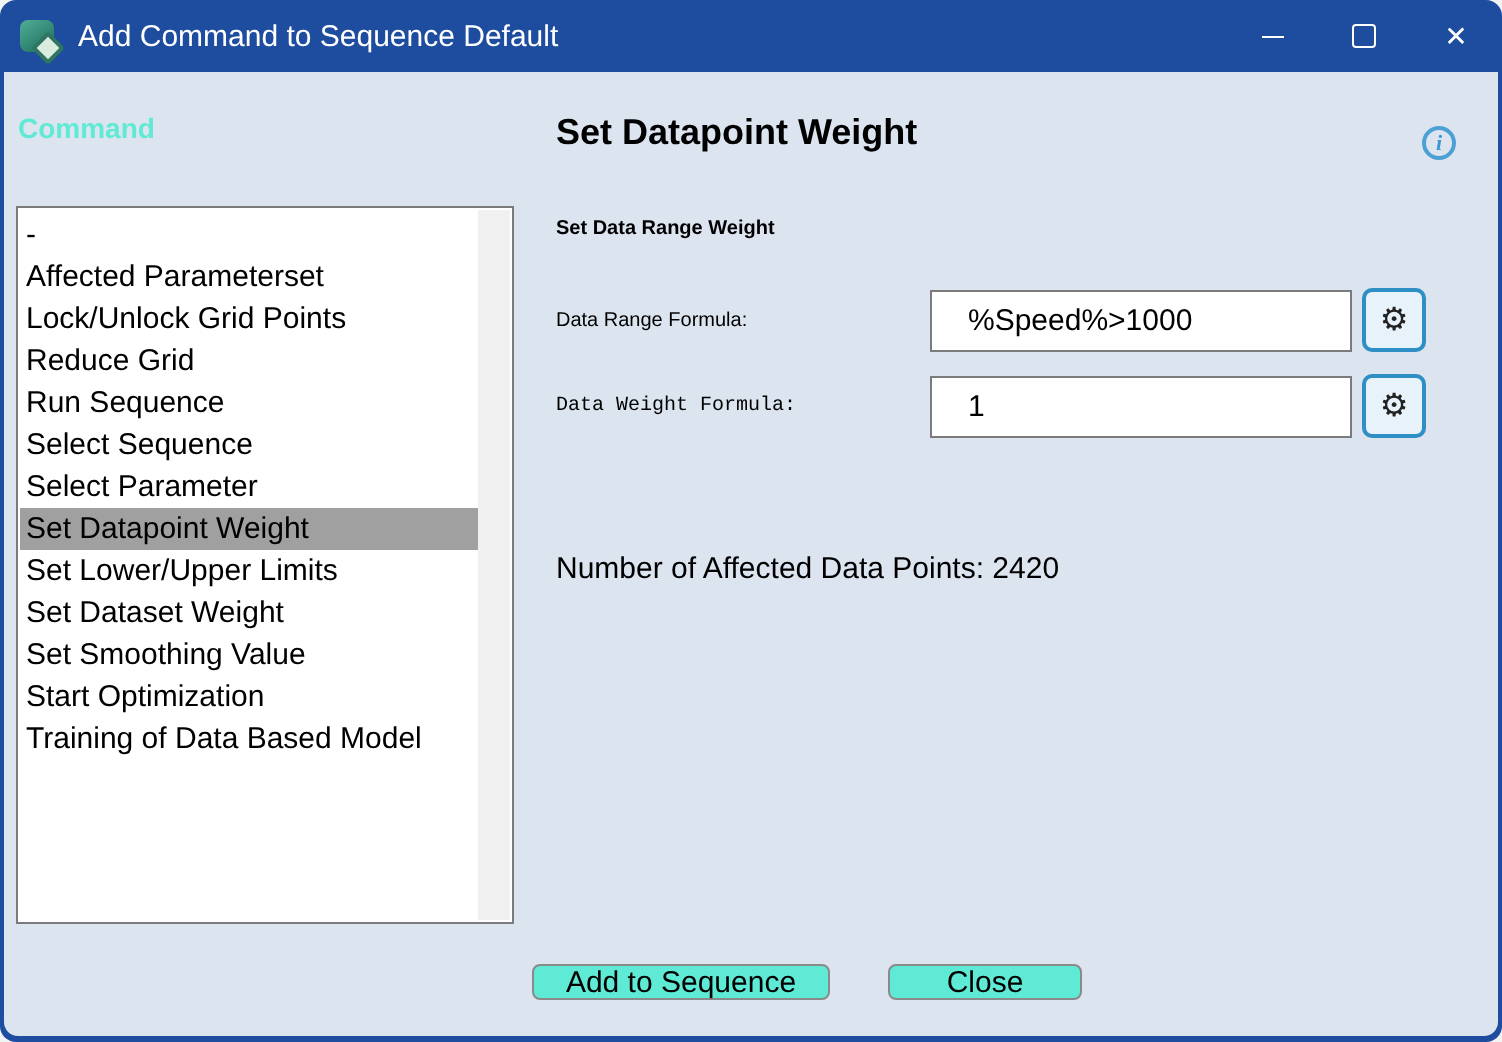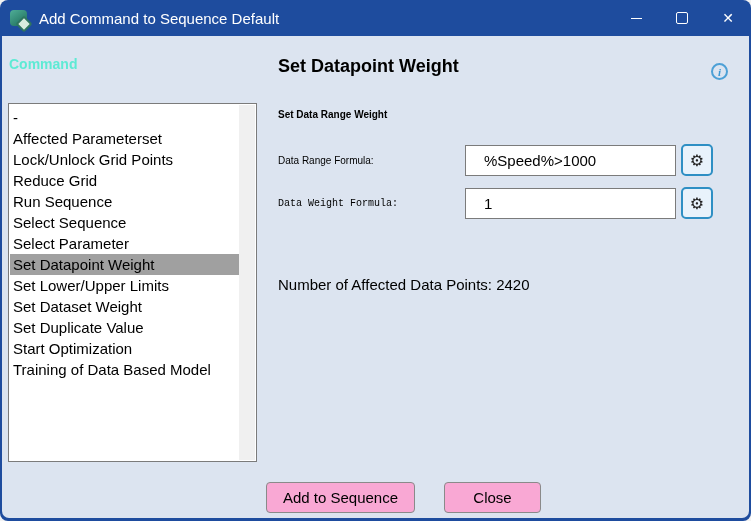--- a/index.html
+++ b/index.html
@@ -41,21 +41,21 @@
   .text-input{position:absolute;left:465px;width:211px;height:31px;box-sizing:border-box;
     border:1px solid #7b7b7b;background:#ffffff;font-family:"Liberation Sans",sans-serif;
     font-size:15px;color:#000;padding:0 18px;}
   .inp-1{top:145px;} .inp-2{top:188px;}
   .gear-btn{position:absolute;left:681px;width:32px;height:32px;box-sizing:border-box;
     border:2px solid #2e8fc4;border-radius:5px;background:#e8f2fb;display:flex;align-items:center;
     justify-content:center;font-size:16px;color:#222;cursor:default;padding:0;}
   .gear-1{top:144px;} .gear-2{top:187px;}
   .affected-text{position:absolute;left:278px;top:230px;font-size:15px;color:#000;margin-top:46px;}
   
-  .footer-btn{position:absolute;top:482px;height:31px;box-sizing:border-box;background:#f9a8d4;
+  .footer-btn{position:absolute;top:482px;height:18px;box-sizing:border-box;background:#5eead4;
     border:1px solid #8a8a8a;border-radius:4px;font-family:"Liberation Sans",sans-serif;
     font-size:15px;color:#000;display:flex;align-items:center;justify-content:center;cursor:default;text-align:center;}
   .btn-add{left:266px;width:149px;}
   .btn-close{left:444px;width:97px;}
 </style>
 </head>
 <body>
 
 <div class="window">
 
@@ -86,21 +86,21 @@
       <div class="list-item">-</div>
       <div class="list-item">Affected Parameterset</div>
       <div class="list-item">Lock/Unlock Grid Points</div>
       <div class="list-item">Reduce Grid</div>
       <div class="list-item">Run Sequence</div>
       <div class="list-item">Select Sequence</div>
       <div class="list-item">Select Parameter</div>
       <div class="list-item selected">Set Datapoint Weight</div>
       <div class="list-item">Set Lower/Upper Limits</div>
       <div class="list-item">Set Dataset Weight</div>
-      <div class="list-item">Set Duplicate Value</div>
+      <div class="list-item">Set Smoothing Value</div>
       <div class="list-item">Start Optimization</div>
       <div class="list-item">Training of Data Based Model</div>
     </div>
   </div>
 
   <div class="panel-heading">Set Datapoint Weight</div>
   <div class="info-btn">i</div>
 
   <div class="sub-heading">Set Data Range Weight</div>
 

